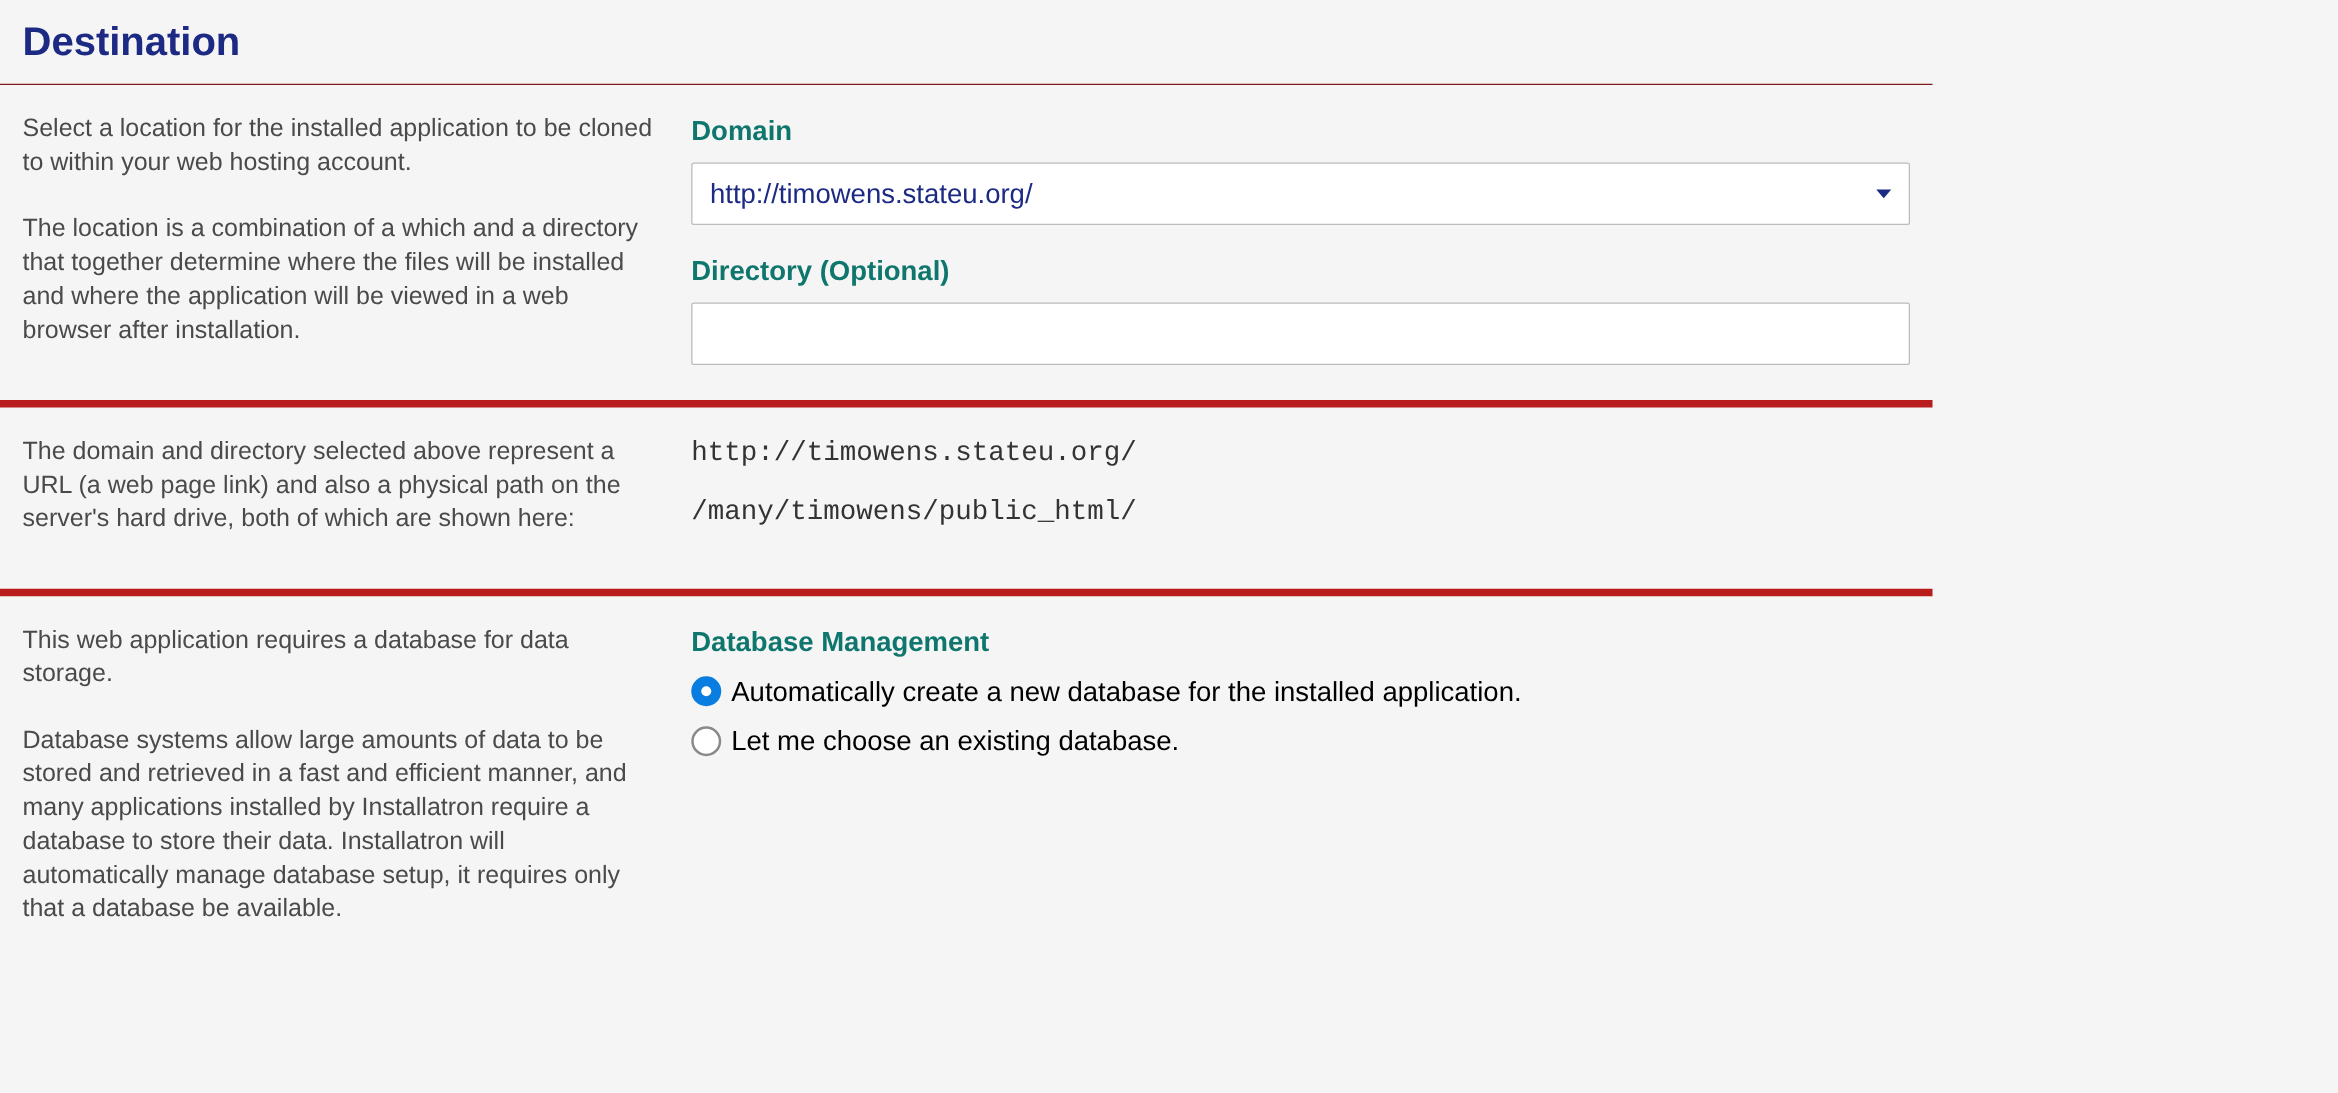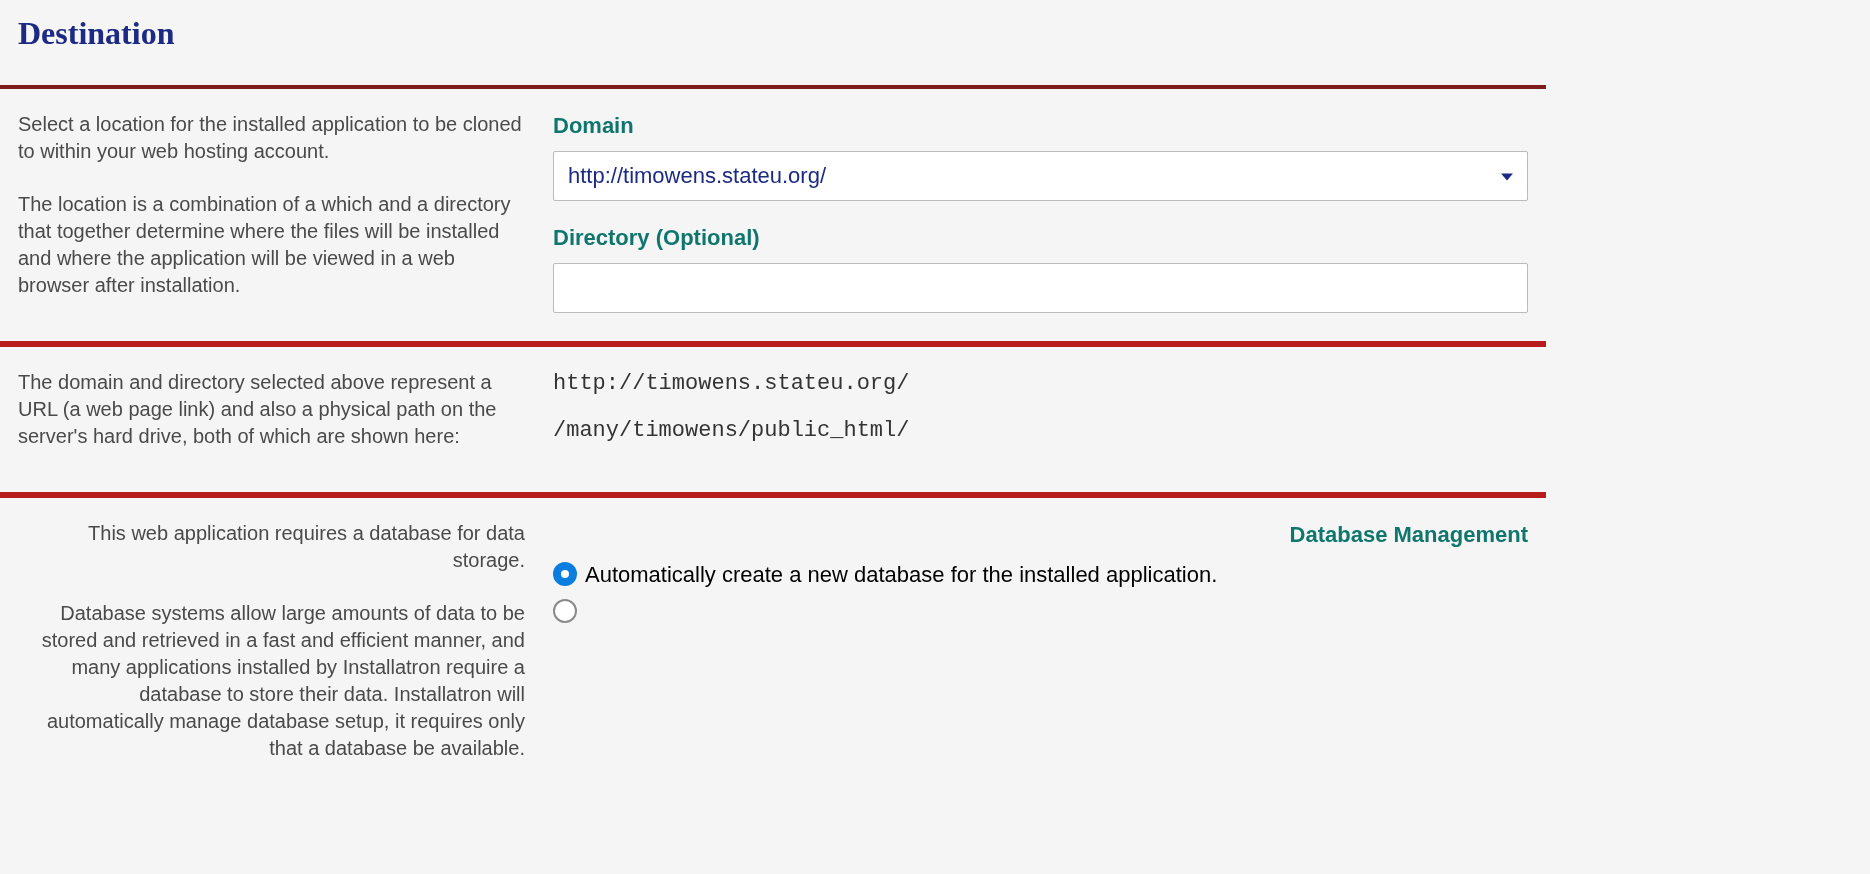--- a/index.html
+++ b/index.html
@@ -5,23 +5,22 @@
   * { box-sizing: border-box; margin: 0; padding: 0; }
   html, body {
     font-family: -apple-system, BlinkMacSystemFont, "Segoe UI", Helvetica, Arial, sans-serif;
     background: #f5f5f5;
     color: #333;
     font-size: 20px;
     line-height: 1.35;
   }
   .page { width: 1546px; }
   .section-header {
-    padding: 12px 18px 30px 18px;
-    border-bottom: 4px solid #7f1d1d;
-    font-family: Liberation Serif, serif;
+    padding: 12px 18px 12px 18px;
+    border-bottom: 1px solid #7f1d1d;
   }
   .section-header h1 {
     color: #1d2a84;
     font-size: 32px;
     font-weight: 700;
   }
   .row {
     display: flex;
     padding: 22px 18px 28px 18px;
     border-bottom: 6px solid #b91c1c;
@@ -145,32 +144,33 @@
   <div class="row">
     <div class="left">
       <p>The domain and directory selected above represent a URL (a web page link) and also a physical path on the server's hard drive, both of which are shown here:</p>
     </div>
     <div class="right">
       <div class="mono">http://timowens.stateu.org/</div>
       <div class="mono">/many/timowens/public_html/</div>
     </div>
   </div>
 
-  <div class="row" style="border-bottom:none;text-align:right;">
+  <div class="row" style="border-bottom:none;">
     <div class="left">
       <p>This web application requires a database for data storage.</p>
       <p>Database systems allow large amounts of data to be stored and retrieved in a fast and efficient manner, and many applications installed by Installatron require a database to store their data. Installatron will automatically manage database setup, it requires only that a database be available.</p>
     </div>
     <div class="right">
       <div class="label">Database Management</div>
 
       <div class="radio-row">
         <span class="radio selected"></span>
         <span>Automatically create a new database for the installed application.</span>
       </div>
 
       <div class="radio-row">
         <span class="radio"></span>
+        <span>Let me choose an existing database.</span>
       </div>
     </div>
   </div>
 
 </div>
 
 </body></html>

